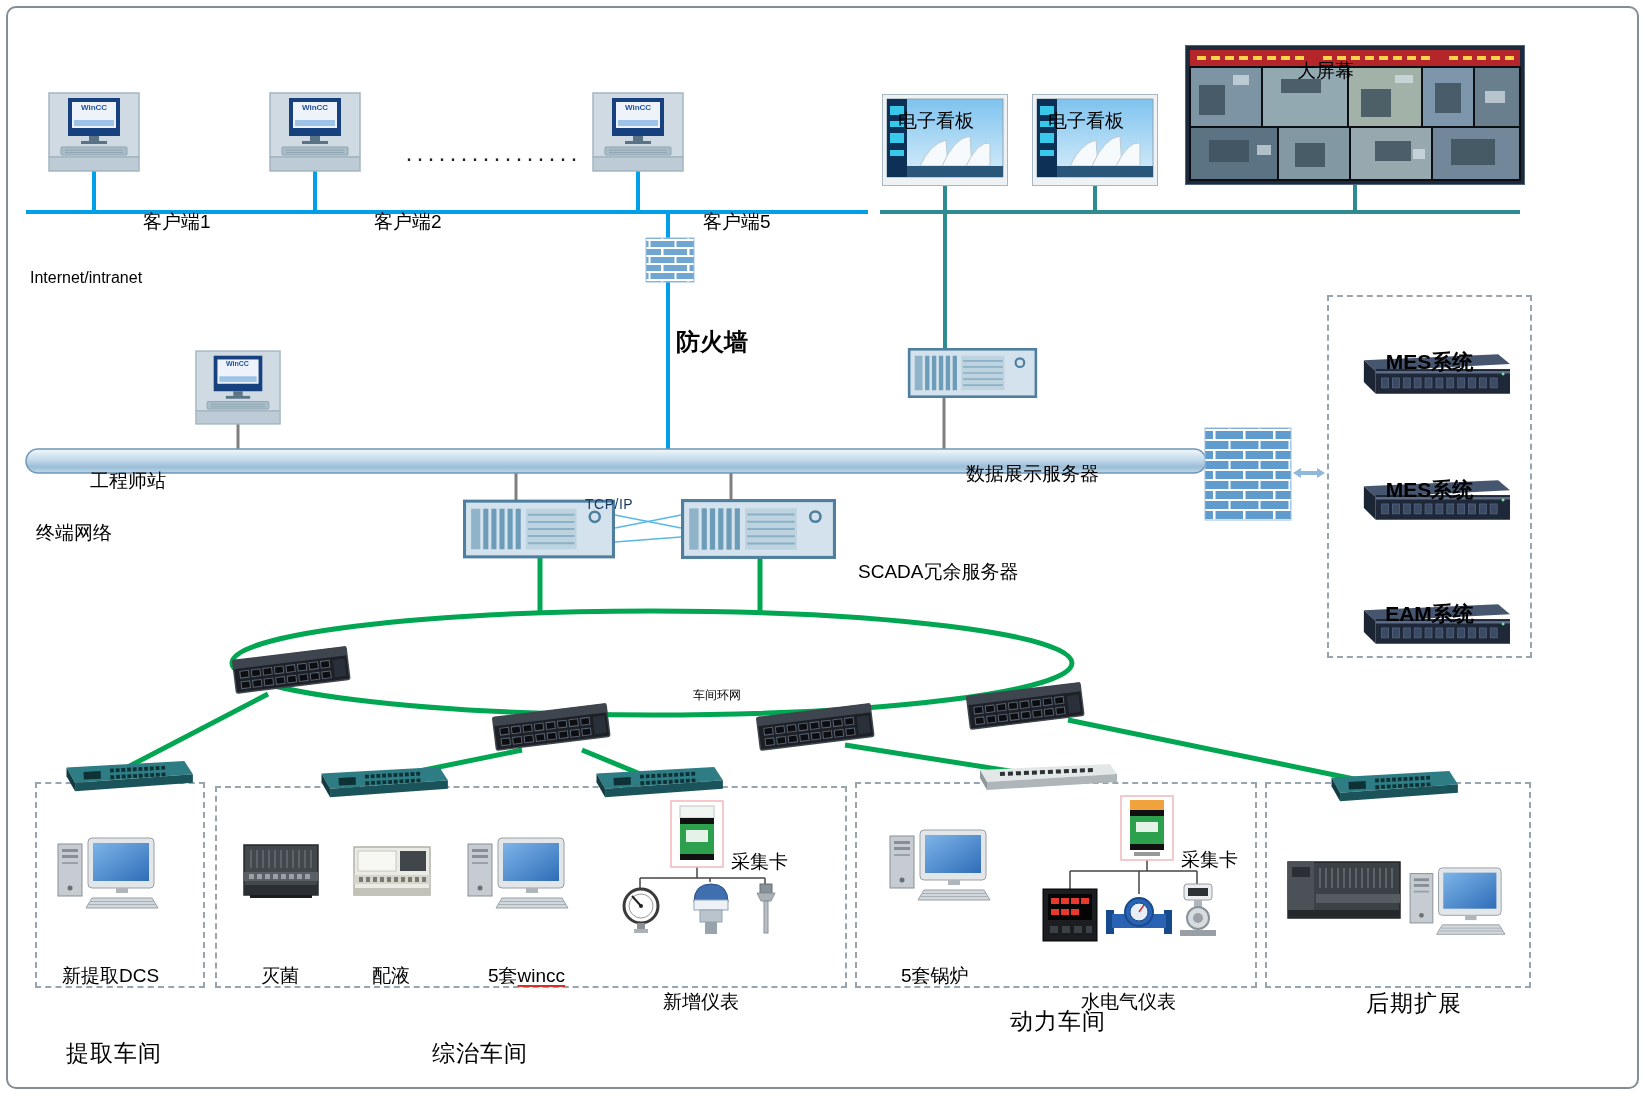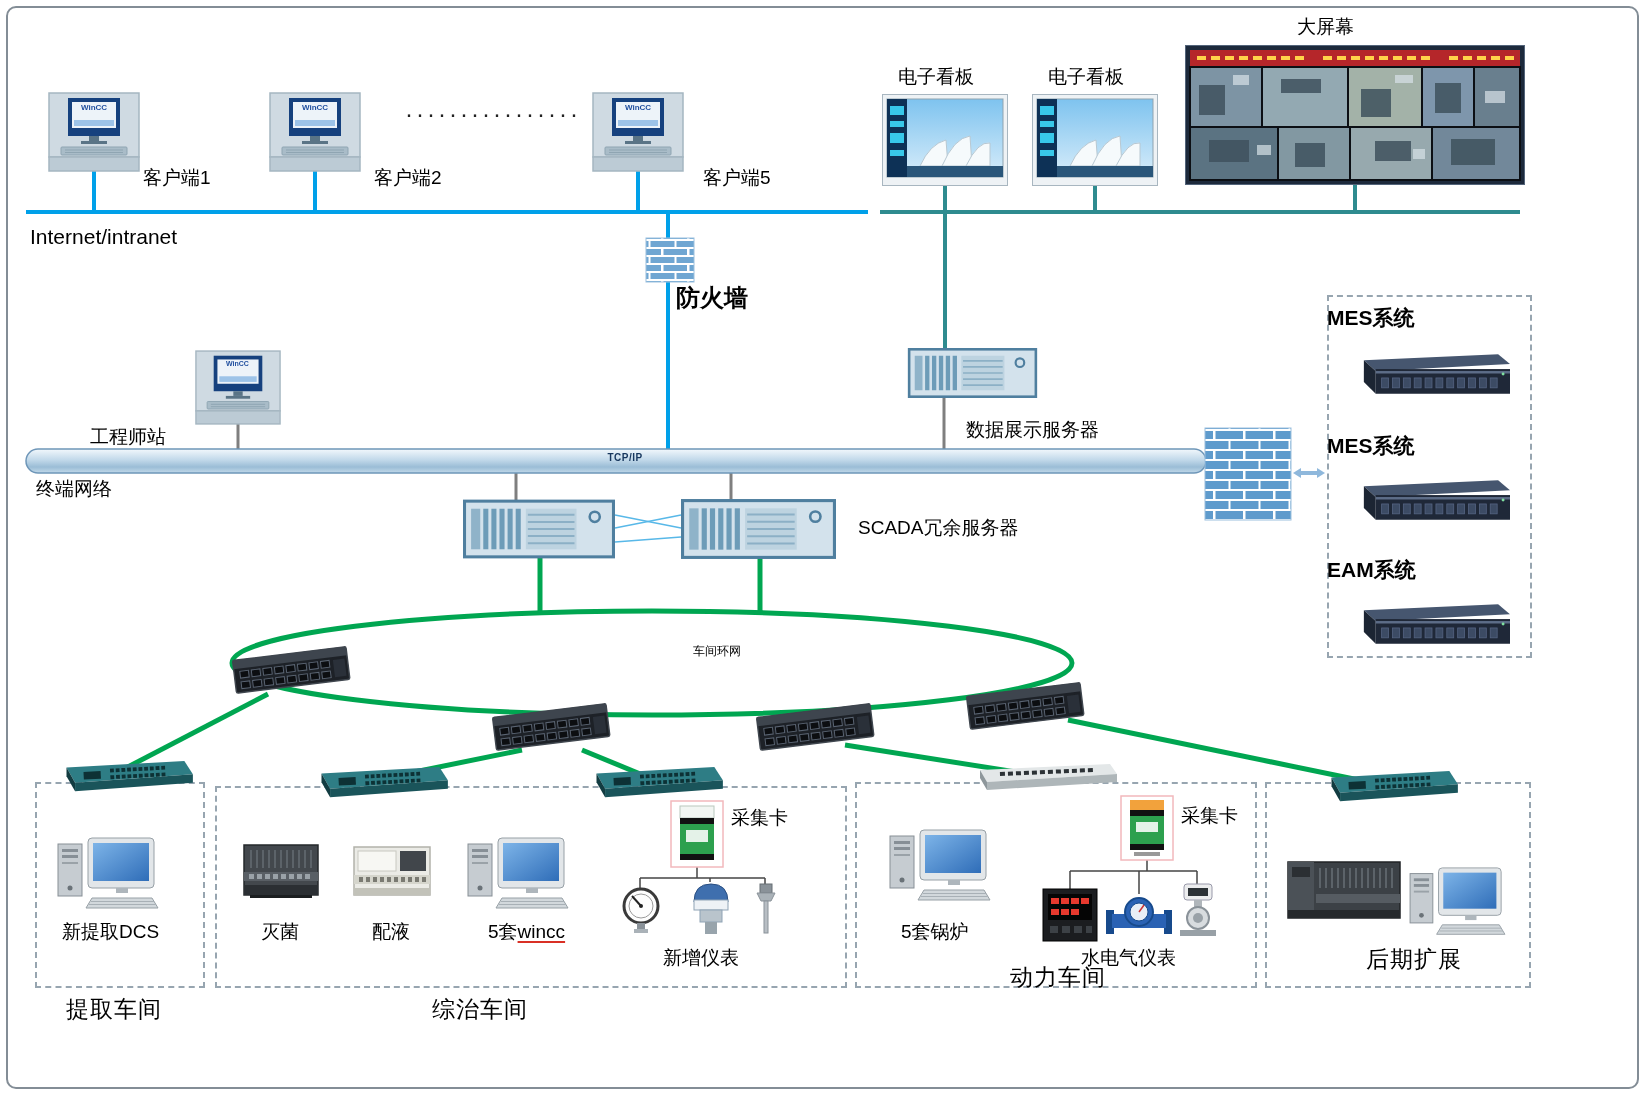--- a/index.html
+++ b/index.html
@@ -1,25 +1,25 @@
 <!DOCTYPE html>
 <html><head>
 <meta charset="utf-8">
 <style>
   * { margin:0; padding:0; box-sizing:border-box; }
   html,body { background:#ffffff; }
   body { font-family:"Liberation Sans","DejaVu Sans",sans-serif; }
   .stage { position:relative; width:1645px; height:1095px; background:#fff; overflow:hidden; }
   .frame { position:absolute; inset:6px; border:2px solid #838d96; border-radius:10px; pointer-events:none; }
   svg.layer { position:absolute; left:0; top:0; }
-  .lbl { position:absolute; font-size:19px; color:#000; white-space:nowrap; line-height:1.2; }
+  .lbl { position:absolute; font-size:19px; color:#000; white-space:nowrap; line-height:1.2;margin-top:44px; }
   .bold { font-weight:bold; }
   .title-lbl { font-size:23px; font-weight:normal; letter-spacing:1px; }
-  .sys-lbl { font-size:21px; font-weight:bold; width:205px; text-align:left; }
-  .pipe-lbl { font-size:10px; font-weight:bold; color:#17375e; width:80px; text-align:center; letter-spacing:.5px; }
+  .sys-lbl { font-size:21px; font-weight:bold; width:205px; text-align:center; }
+  .pipe-lbl { font-size:14px; font-weight:normal; color:#17375e; width:80px; letter-spacing:.5px; }
   .screen-tag { position:absolute; font-size:8px; font-weight:bold; color:#1f4e9e; text-align:center; }
   .dots { font-size:24px; letter-spacing:3px; color:#222; }
   .dashed-box { position:absolute; border:2px dashed #97a5b0; background:transparent; }
   .red-ul { text-decoration:underline; text-decoration-color:#d93025; text-decoration-thickness:2px; text-underline-offset:3px; }
 </style>
 </head>
 <body>
 
 <div class="stage">
   <div class="frame"></div>
@@ -527,21 +527,21 @@
     <use href="#sym-wmeter" x="1106" y="892" width="66" height="48"></use>
     <use href="#sym-fmeter" x="1178" y="882" width="40" height="58"></use>
     <use href="#sym-plcwide" x="1286" y="858" width="116" height="64"></use>
     <use href="#sym-desktop" x="1408" y="866" width="99" height="74"></use>
   </svg>
 
   <div class="lbl" style="left:143px;top:167px">客户端1</div>
   <div class="lbl" style="left:374px;top:167px">客户端2</div>
   <div class="lbl" style="left:703px;top:167px">客户端5</div>
   <div class="lbl dots" style="left:405px;top:100px">················</div>
-  <div class="lbl" style="left:30px;top:224px;font-size:21px">Internet/intranet</div>
+  <div class="lbl" style="left:30px;top:224px;font-size:16px">Internet/intranet</div>
   <div class="lbl bold" style="left:676px;top:284px;font-size:24px">防火墙</div>
   <div class="lbl" style="left:898px;top:66px">电子看板</div>
   <div class="lbl" style="left:1048px;top:66px">电子看板</div>
   <div class="lbl" style="left:1297px;top:16px">大屏幕</div>
   <div class="lbl" style="left:90px;top:426px">工程师站</div>
   <div class="lbl" style="left:966px;top:419px">数据展示服务器</div>
   <div class="lbl pipe-lbl" style="left:585px;top:452px">TCP/IP</div>
   <div class="lbl" style="left:36px;top:478px">终端网络</div>
   <div class="lbl" style="left:858px;top:517px">SCADA冗余服务器</div>
   <div class="lbl" style="left:693px;top:644px;font-size:12px">车间环网</div>

